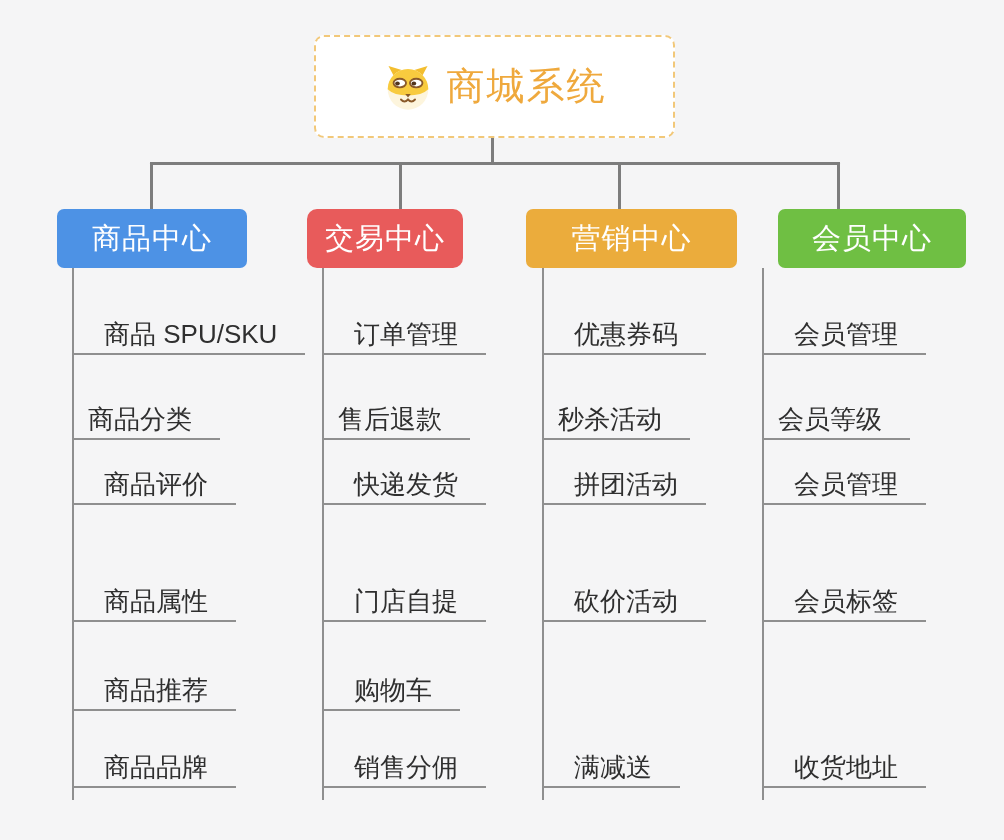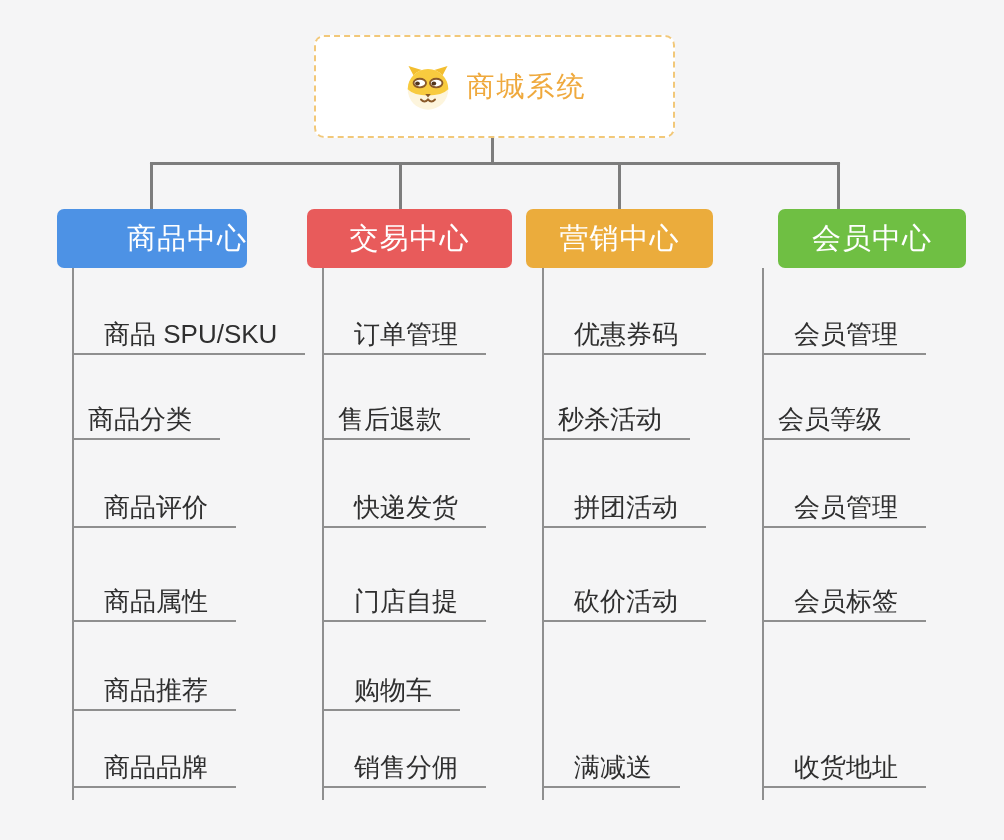--- a/index.html
+++ b/index.html
@@ -16,60 +16,60 @@
   
   .root{
     position:absolute;left:314px;top:35px;width:361px;height:103px;
     background:#ffffff;
     border:2px dashed #f2c879;
     border-radius:10px;
     box-sizing:border-box;
     display:flex;align-items:center;justify-content:center;gap:14px;
   }
   .root-title{
-    font-size:28px;
+    font-size:38px;
     color:#efa93d;
     letter-spacing:2px;
     white-space:nowrap;
   }
   .dog{width:50px;height:50px;flex:0 0 auto;}
   
   .line{position:absolute;background:#7d7d7d;}
   .stub{left:491px;top:138px;width:3px;height:26px;}
   .bus{left:150px;top:162px;width:690px;height:3px;border-radius:2px;}
   .drop{top:162px;width:3px;height:48px;}
   .drop1{left:150px;} .drop2{left:399px;} .drop3{left:618px;} .drop4{left:837px;}
   
   .branch{
     position:absolute;top:209px;height:59px;
     border-radius:7px;
     display:flex;align-items:center;justify-content:center;
     color:#ffffff;font-size:29px;letter-spacing:1px;
     white-space:nowrap;
   }
-  .b1{left:57px;width:190px;justify-content:flex-end;}
-  .b2{left:307px;width:205px;}
-  .b3{left:526px;width:187px;}
+  .b1{left:57px;width:190px;}
+  .b2{left:307px;width:156px;border-radius:10px;}
+  .b3{left:526px;width:211px;}
   .b4{left:745px;width:188px;margin-left:33px;}
   
   .trunk{position:absolute;top:268px;width:2px;height:532px;background:#8f8f8f;}
   .t1{left:72px;} .t2{left:322px;} .t3{left:542px;} .t4{left:762px;}
   
   .leaf{
     position:absolute;
     display:inline-block;
     padding:0 28px 4px 32px;
     line-height:30px;
     font-size:26px;
     color:#2f2f2f;
     border-bottom:2px solid #8f8f8f;
     white-space:nowrap;
   }
   .c1{left:72px;} .c2{left:322px;} .c3{left:542px;} .c4{left:762px;}
-  .r1{top:319px;} .r2{top:404px;padding-left:16px;} .r3{top:492px;}
+  .r1{top:319px;} .r2{top:404px;padding-left:16px;} .r3{top:469px;}
   .r4{top:586px;} .r5{top:675px;} .r6{top:752px;text-align:right;}
 </style>
 </head>
 <body>
 
 <div class="canvas">
 
   <div class="line stub"></div>
   <div class="line bus"></div>
   <div class="line drop drop1"></div>

